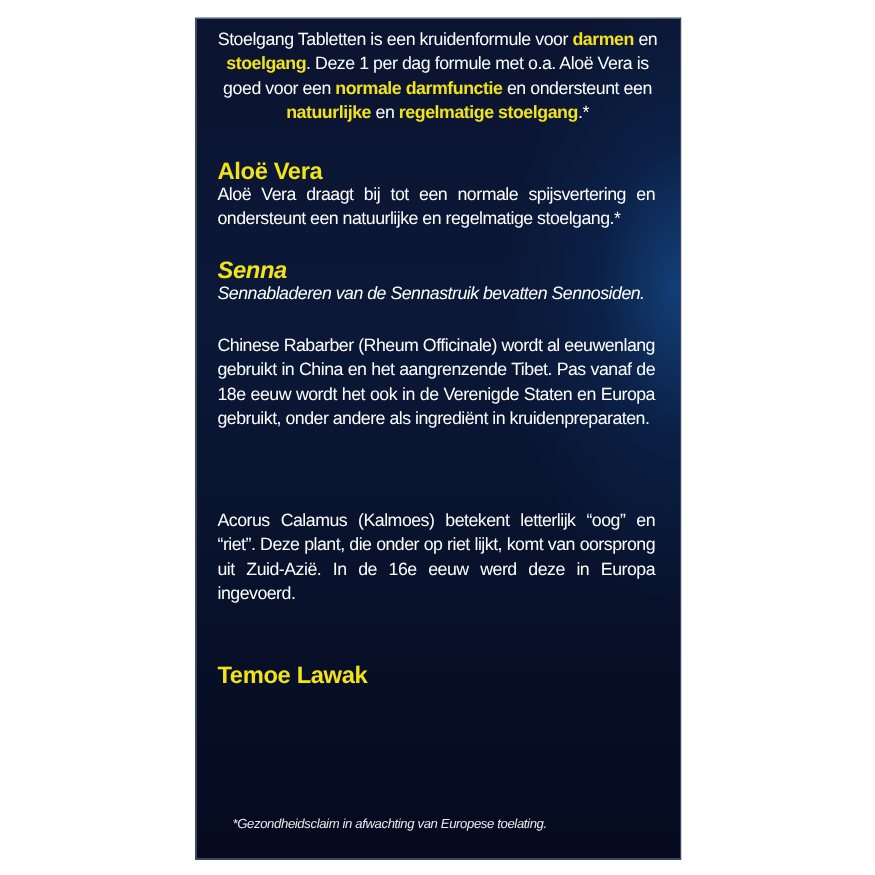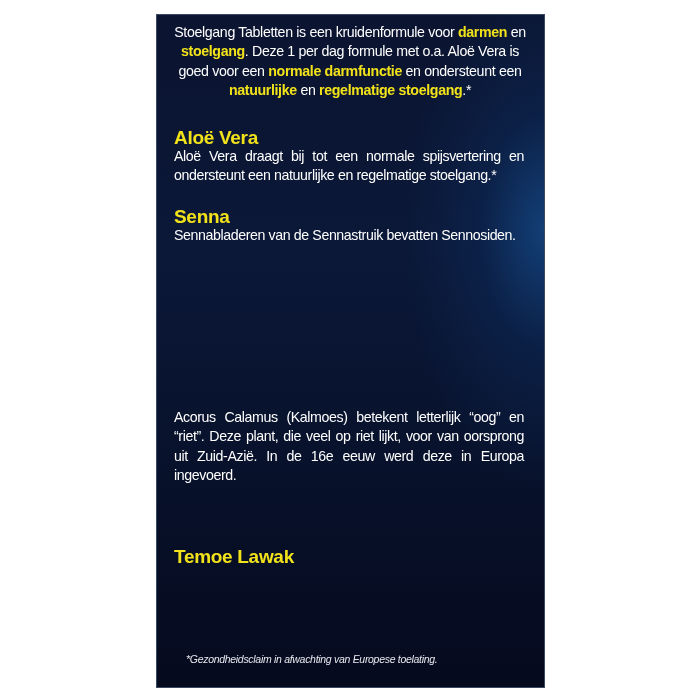--- a/index.html
+++ b/index.html
@@ -86,31 +86,32 @@
 
     <div class="intro">
       <span>Stoelgang Tabletten is een kruidenformule voor </span><span class="hl">darmen</span><span> en </span><span class="hl">stoelgang</span><span>. Deze 1 per dag formule met o.a. Aloë Vera is goed voor een </span><span class="hl">normale darmfunctie</span><span> en ondersteunt een </span><span class="hl">natuurlijke</span><span> en </span><span class="hl">regelmatige stoelgang</span><span>.*</span>
     </div>
 
     <div class="section" style="top:113px;">
       <h3>Aloë Vera</h3>
       <p>Aloë Vera draagt bij tot een normale spijsvertering en ondersteunt een natuurlijke en regelmatige stoelgang.*</p>
     </div>
 
-    <div class="section" style="top:192px;">
+    <div class="section" style="top:192px;font-style:italic;">
       <h3>Senna</h3>
       <p>Sennabladeren van de Sennastruik bevatten Sennosiden.</p>
     </div>
 
     <div class="section" style="top:253px;">
+      <p>Chinese Rabarber (Rheum Officinale) wordt al eeuwenlang gebruikt in China en het aangrenzende Tibet. Pas vanaf de 18e eeuw wordt het ook in de Verenigde Staten en Europa gebruikt, onder andere als ingrediënt in kruidenpreparaten.</p>
     </div>
 
     <div class="section" style="top:393px;">
-      <p>Acorus Calamus (Kalmoes) betekent letterlijk “oog” en “riet”. Deze plant, die veel op riet lijkt, voor van oorsprong uit Zuid-Azië. In de 16e eeuw werd deze in Europa ingevoerd.</p>
+      <p>Acorus Calamus (Kalmoes) betekent letterlijk “oog” en “riet”. Deze plant, die onder op riet lijkt, komt van oorsprong uit Zuid-Azië. In de 16e eeuw werd deze in Europa ingevoerd.</p>
     </div>
 
-    <div class="section" style="top:532px;">
+    <div class="section" style="top:516px;">
       <h3>Temoe Lawak</h3>
     </div>
 
     <div class="footnote">*Gezondheidsclaim in afwachting van Europese toelating.</div>
   </div>
 </div>
 
 </body></html>

